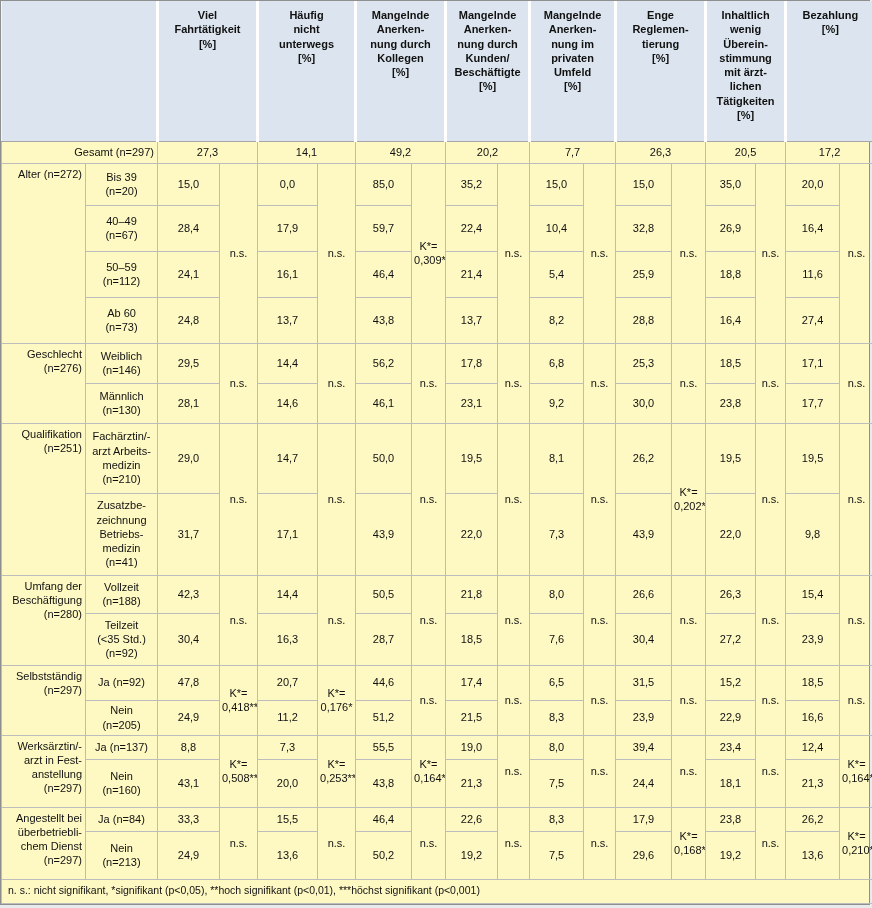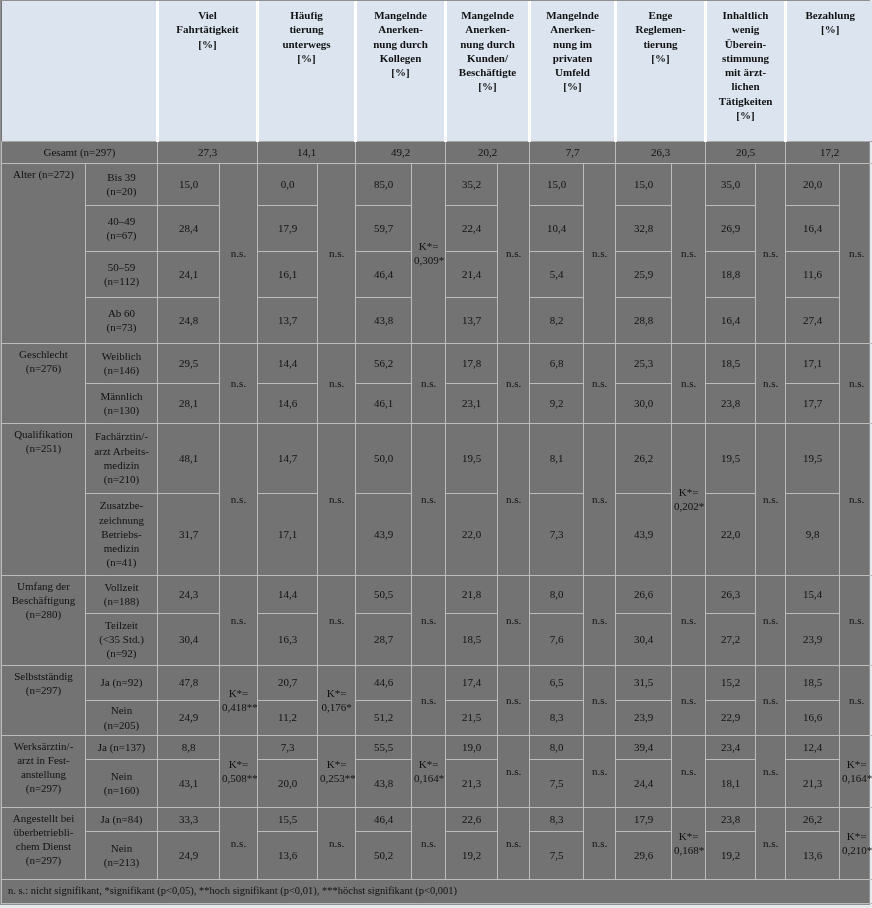--- a/index.html
+++ b/index.html
@@ -3,24 +3,23 @@
 <meta charset="utf-8">
 <style>
   html,body { margin:0; padding:0; }
   body {
     background:#e8ebee;
     font-family:"Liberation Sans", sans-serif;
     color:#111;
   }
   .table-wrap {
     width:870px;
-    background:#737373;
+    background:#fef9c3;
     border:1px solid #8f8f8f;
     box-sizing:border-box;
-    font-family:Liberation Serif, serif;
   }
   table {
     border-collapse:collapse;
     width:100%;
     table-layout:fixed;
   }
   td {
     border:1px solid #bcbcbc;
     font-size:11px;
     line-height:1.3;
@@ -35,21 +34,21 @@
     font-weight:bold;
     border:3px solid #ffffff;
     border-top:none;
     border-bottom:1px solid #a6a6a6;
     vertical-align:top;
     padding-top:7px;
   }
   tr.hdr td:first-child { border-left:none; }
   tr.hdr td:last-child  { border-right:none; }
   td.cat {
-    text-align:center;
+    text-align:right;
     vertical-align:top;
     padding:3px 3px;
   }
   td.sub { text-align:center; }
   td.val, td.sig { text-align:center; }
   tr.note td {
     text-align:left;
     padding:4px 6px;
     font-size:10.5px;
   }
@@ -79,21 +78,21 @@
       <col style="width:54px">
         <col style="width:34px">
     </colgroup>
     <tbody>
       <tr class="hdr" style="height:140px">
         <td colspan="2"></td>
         <td colspan="2">Viel
 Fahrtätigkeit
 [%]</td>
         <td colspan="2">Häufig
-tierung
+nicht
 unterwegs
 [%]</td>
         <td colspan="2">Mangelnde
 Anerken-
 nung durch
 Kollegen
 [%]</td>
         <td colspan="2">Mangelnde
 Anerken-
 nung durch
@@ -226,21 +225,21 @@
           <td class="val">23,8</td>
           <td class="val">17,7</td>
         </tr>
         <tr style="height: 70px;">
           <td class="cat" rowspan="2">Qualifikation
 (n=251)</td>
           <td class="sub">Fachärztin/-
 arzt Arbeits-
 medizin
 (n=210)</td>
-          <td class="val">48,1</td>
+          <td class="val">29,0</td>
           <td class="sig" rowspan="2">n.s.</td>
           <td class="val">14,7</td>
           <td class="sig" rowspan="2">n.s.</td>
           <td class="val">50,0</td>
           <td class="sig" rowspan="2">n.s.</td>
           <td class="val">19,5</td>
           <td class="sig" rowspan="2">n.s.</td>
           <td class="val">8,1</td>
           <td class="sig" rowspan="2">n.s.</td>
           <td class="val">26,2</td>
@@ -265,21 +264,21 @@
           <td class="val">43,9</td>
           <td class="val">22,0</td>
           <td class="val">9,8</td>
         </tr>
         <tr style="height: 38px;">
           <td class="cat" rowspan="2">Umfang der
 Beschäftigung
 (n=280)</td>
           <td class="sub">Vollzeit
 (n=188)</td>
-          <td class="val">24,3</td>
+          <td class="val">42,3</td>
           <td class="sig" rowspan="2">n.s.</td>
           <td class="val">14,4</td>
           <td class="sig" rowspan="2">n.s.</td>
           <td class="val">50,5</td>
           <td class="sig" rowspan="2">n.s.</td>
           <td class="val">21,8</td>
           <td class="sig" rowspan="2">n.s.</td>
           <td class="val">8,0</td>
           <td class="sig" rowspan="2">n.s.</td>
           <td class="val">26,6</td>

